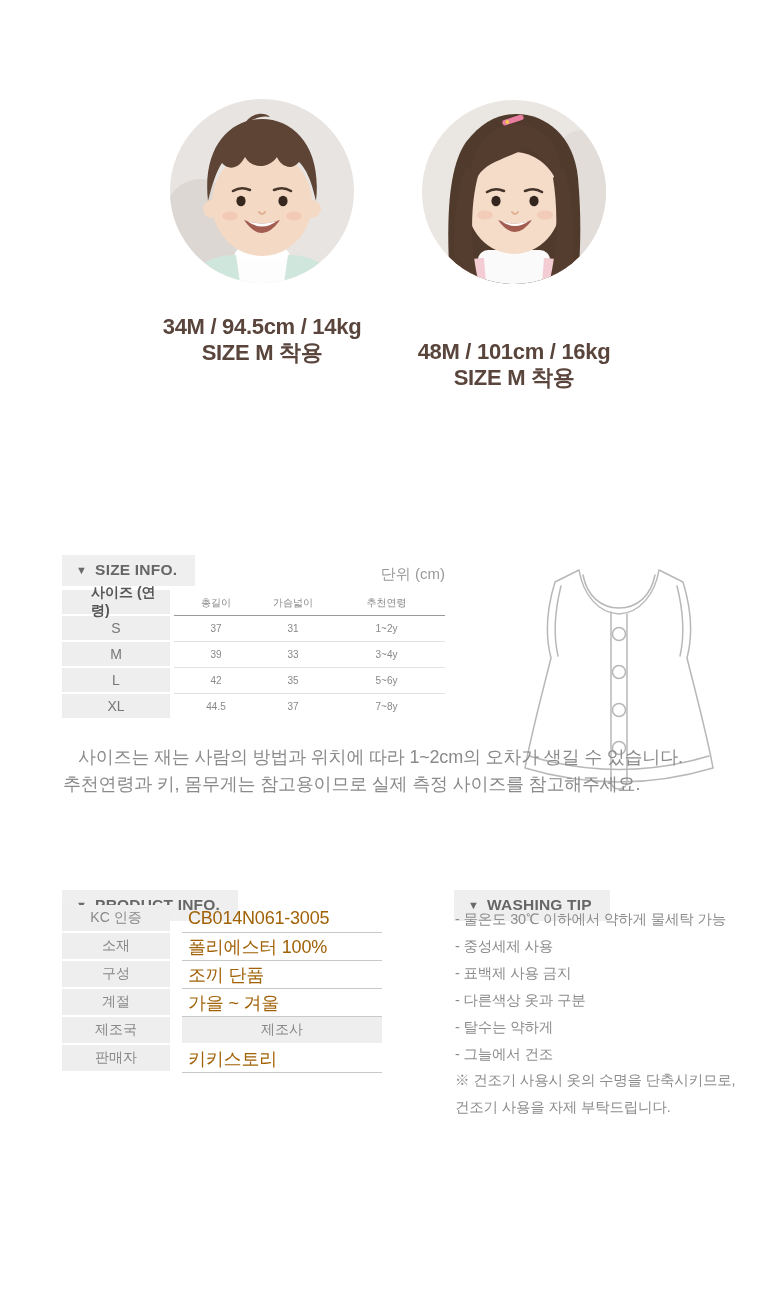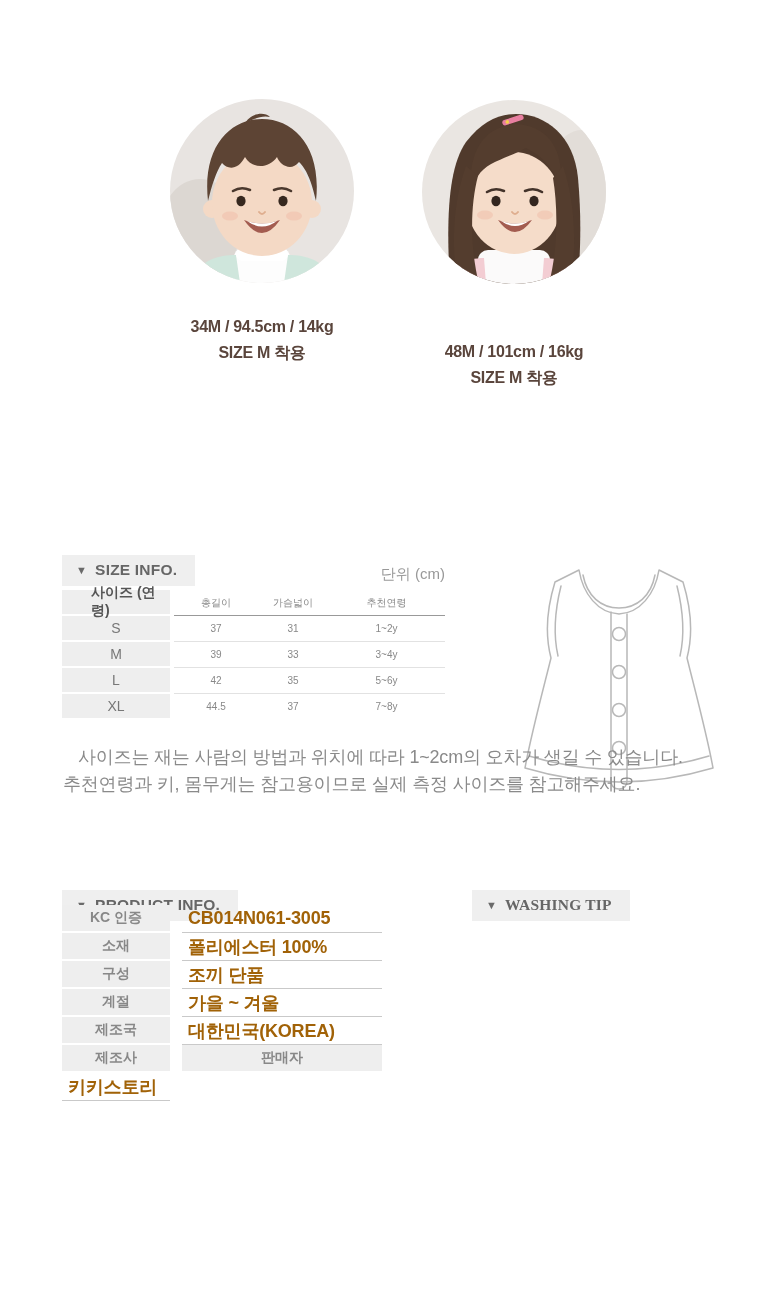--- a/index.html
+++ b/index.html
@@ -6,52 +6,52 @@
   .page {
     position:relative; width:780px; height:1300px; background:#ffffff;
     font-family:"Liberation Sans", sans-serif; overflow:hidden;
   }
   
   .photo { position:absolute; width:184px; height:184px; border-radius:50%; overflow:hidden; }
   .photo-left { left:170px; top:99px; }
   .photo-right { left:422px; top:100px; }
   
   .caption { position:absolute; width:260px; top:314px; text-align:center;
-             color:#5a453c; font-weight:bold; font-size:16px; line-height:26px; letter-spacing:-0.3px; }
+             color:#5a453c; font-weight:bold; font-size:22px; line-height:26px; letter-spacing:-0.3px; }
   .caption-left { left:132px; }
   .caption-right { left:384px;margin-top:25px; }
   
   .section-bar { position:absolute; background:#efefef; color:#666;
                  font-weight:bold; font-size:15.5px; line-height:15px;
                  padding:7px 18px 7px 14px; letter-spacing:0.2px; white-space:nowrap;margin-top:24px; }
   .section-bar .tri { font-size:11px; margin-right:8px; position:relative; top:-1px; color:#6a6a6a; }
   .bar-size { left:62px; top:531px; }
   .bar-product { left:62px; top:866px; }
-  .bar-washing { left:472px; top:866px;font-family:Liberation Serif, serif; }
+  .bar-washing { left:454px; top:866px; }
   
   .unit { position:absolute; left:62px; top:565px; width:383px; text-align:right;
           color:#999; font-size:15px; }
   .size-label-col { position:absolute; left:62px; top:590px; width:108px; }
   .size-label-col .cell { height:24px; background:#eeeeee; border-bottom:2px solid #fff;
           display:flex; align-items:center; justify-content:center;
           font-size:14px; color:#777; }
   .size-label-col .cell.head { color:#555; font-weight:bold;padding-left:29px; }
   .size-data { position:absolute; left:174px; top:590px; width:271px;
           display:grid; grid-template-columns:84px 70px 117px; }
   .size-data .cell { height:25px; line-height:25px; text-align:center;
           font-size:10px; color:#888; border-bottom:1px solid #e2e2e2; }
   .size-data .cell.head { border-bottom:1px solid #999; color:#888; }
   .size-data .cell:nth-last-child(-n+3) { border-bottom:none; }
   .vest { position:absolute; left:505px; top:550px; }
   .size-notes { position:absolute; left:63px; top:744px; color:#8a8a8a;
           font-size:18px; line-height:27px; letter-spacing:-0.2px; }
   .size-notes .note:first-child { padding-left:15px; }
   
   .product-table { position:absolute; left:62px; top:905px;
-          display:grid; grid-template-columns:108px 200px; column-gap:12px;font-weight:bold; }
+          display:grid; grid-template-columns:108px 200px; column-gap:12px; }
   .product-table .p-label { height:26px; background:#eeeeee; border-bottom:2px solid #fff;
           display:flex; align-items:center; justify-content:center;
           font-size:14px; color:#888; }
   .product-table .p-value { height:27px; border-bottom:1px solid #c9c9c9;
           display:flex; align-items:center; padding-left:6px;
           font-size:18px; color:#a16207; letter-spacing:-0.2px; }
   
   .washing-list { position:absolute; left:455px; top:906px; width:300px;
           color:#8c8c8c; font-size:14.5px; line-height:26.9px; letter-spacing:-0.2px; }
 </style>
@@ -190,24 +190,33 @@
   <div class="product-table">
     <div class="p-label">KC 인증</div>
     <div class="p-value">CB014N061-3005</div>
     <div class="p-label">소재</div>
     <div class="p-value">폴리에스터 100%</div>
     <div class="p-label">구성</div>
     <div class="p-value">조끼 단품</div>
     <div class="p-label">계절</div>
     <div class="p-value">가을 ~ 겨울</div>
     <div class="p-label">제조국</div>
-    <div class="p-value">대한민국(KOREA)</div>
     <div class="p-label">제조사</div>
     <div class="p-label">판매자</div>
     <div class="p-value">키키스토리</div>
   </div>
 
   <div class="section-bar bar-washing">
     <span class="tri">▼</span><span>WASHING TIP</span>
   </div>
 
+  <div class="washing-list">
+    <div>- 물온도 30℃ 이하에서 약하게 물세탁 가능</div>
+    <div>- 중성세제 사용</div>
+    <div>- 표백제 사용 금지</div>
+    <div>- 다른색상 옷과 구분</div>
+    <div>- 탈수는 약하게</div>
+    <div>- 그늘에서 건조</div>
+    <div>※ 건조기 사용시 옷의 수명을 단축시키므로,</div>
+    <div>건조기 사용을 자제 부탁드립니다.</div>
+  </div>
 
 </div>
 
 </body></html>

